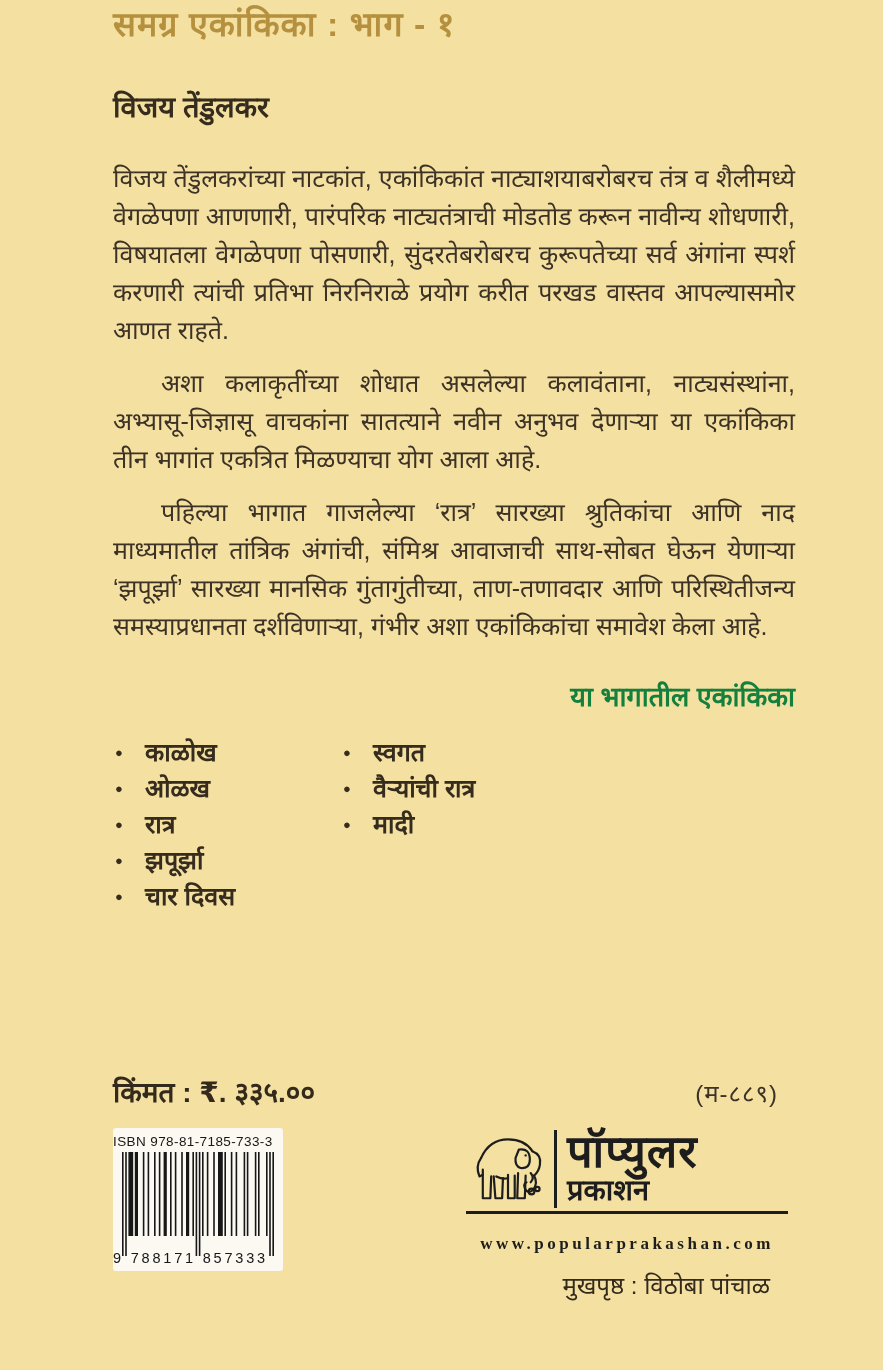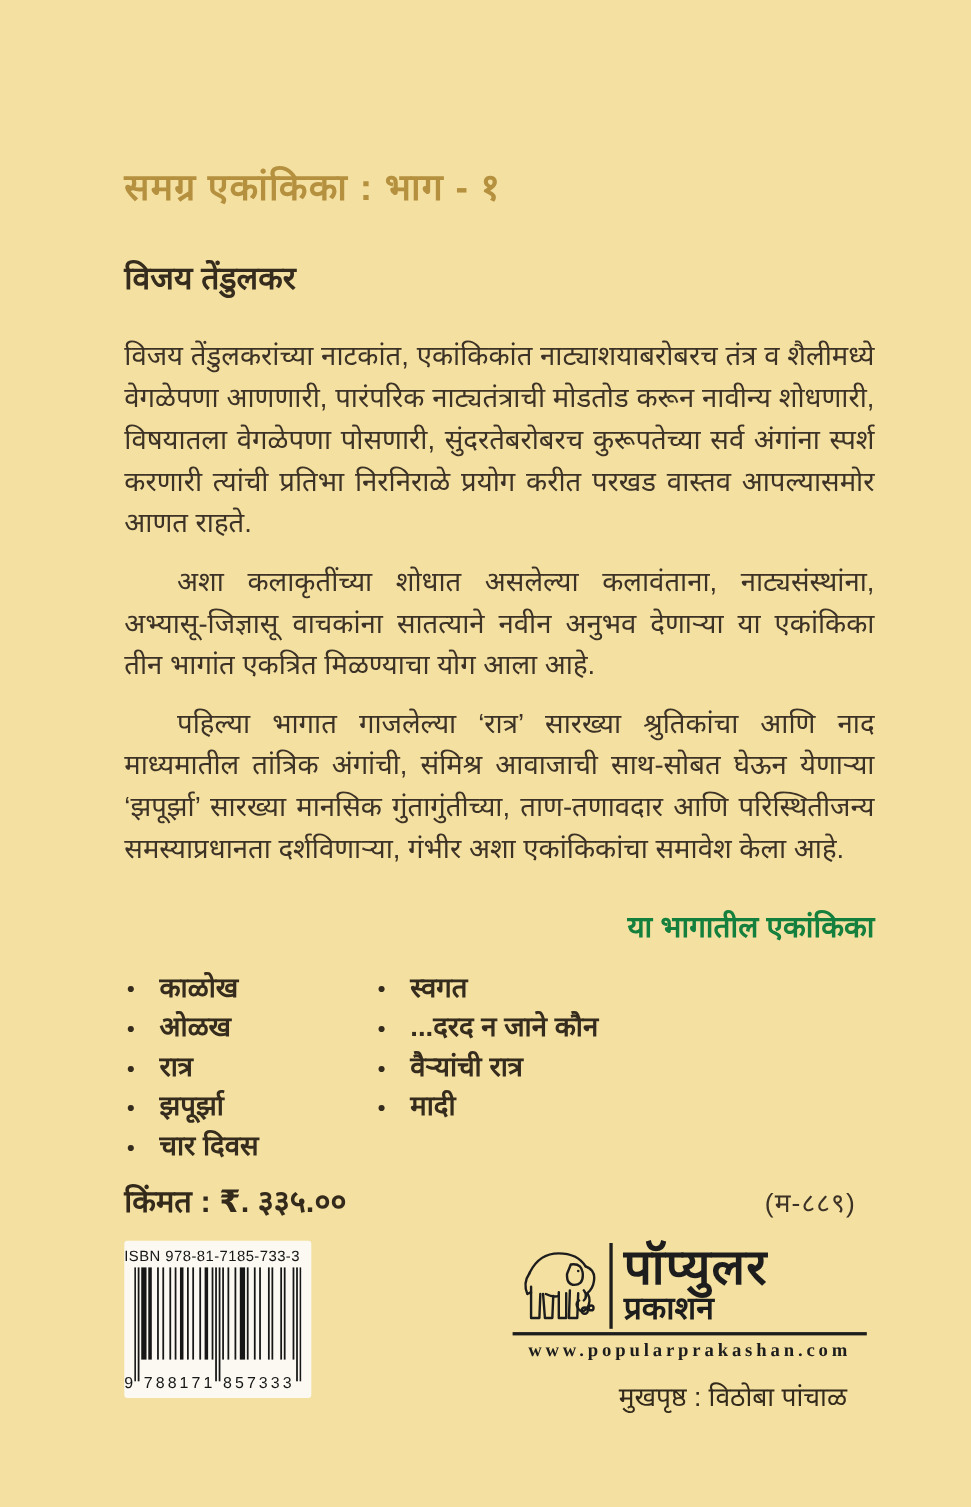--- a/index.html
+++ b/index.html
@@ -7,21 +7,20 @@
     width:883px;height:1370px;
     background:#f4e0a1;
     font-family:"Liberation Sans","DejaVu Sans",sans-serif;
     color:#3c3226;
     overflow:hidden;
   }
   .cover{position:relative;width:883px;height:1370px;background:#f4e0a1;}
   .content{position:absolute;left:113px;right:88px;top:0;}
 
   .book-title{
-    margin-top:146px;
     font-size:34px;font-weight:bold;letter-spacing:1px;
     color:#b5913f;
   }
   .book-author{
     margin-top:40px;
     font-size:29px;font-weight:bold;color:#352c1e;
   }
   .blurb{margin-top:34px;}
   .blurb p{
     margin:0 0 0 0;
@@ -89,21 +88,21 @@
 
   .publisher{width:322px;}
   .logo-row{display:flex;align-items:stretch;height:80px;}
   .elephant-wrap{width:84px;height:80px;flex:none;}
   .logo-divider{width:3px;background:#1d1d1d;margin:2px 10px 0 4px;height:78px;flex:none;}
   .logo-text{flex:1;display:flex;flex-direction:column;justify-content:center;}
   .logo-name-1{font-size:45px;font-weight:bold;line-height:1.0;letter-spacing:1px;color:#1d1d1d;}
   .logo-name-2{font-size:29px;font-weight:bold;line-height:1.15;color:#1d1d1d;}
   .logo-rule{height:3px;background:#1d1d1d;margin-top:3px;}
   .website{
-    margin-top:4px;text-align:center;
+    margin-top:20px;text-align:center;
     font-family:"Liberation Serif","DejaVu Serif",serif;
     font-size:17px;font-weight:bold;letter-spacing:3.5px;
     color:#1d1d1d;white-space:nowrap;
   }
   .cover-credit{
     margin-top:14px;text-align:right;padding-right:18px;
     font-size:24px;color:#332a1c;
   }
 </style>
 </head>
@@ -126,21 +125,20 @@
     <div class="contents-cols">
       <ul class="col-1">
         <li>काळोख</li>
         <li>ओळख</li>
         <li>रात्र</li>
         <li>झपूर्झा</li>
         <li>चार दिवस</li>
       </ul>
       <ul class="col-2">
         <li>स्वगत</li>
-        <li>...दरद न जाने कौन</li>
         <li>वैऱ्यांची रात्र</li>
         <li>मादी</li>
       </ul>
     </div>
   </div>
 
   <div class="footer-row1">
     <div class="price">किंमत : ₹. ३३५.००</div>
     <div class="book-code">(म-८८९)</div>
   </div>

